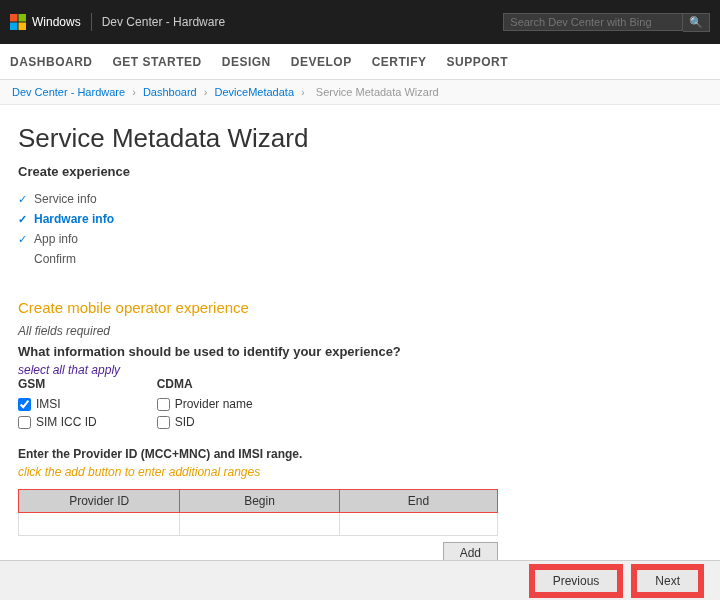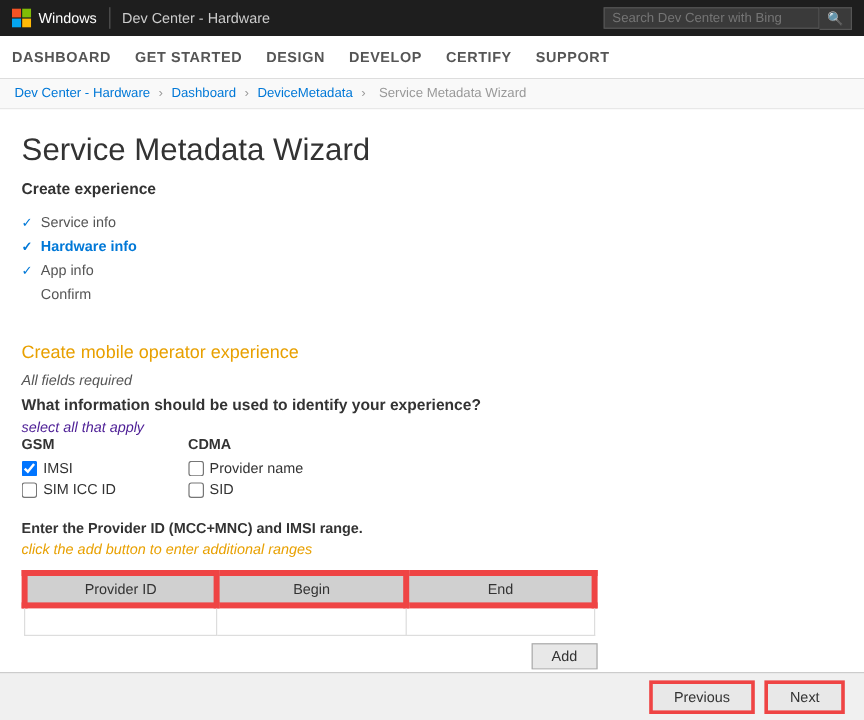--- a/index.html
+++ b/index.html
@@ -4,21 +4,21 @@
   <style>
     * { box-sizing: border-box; margin: 0; padding: 0; }
     body { font-family: 'Segoe UI', Arial, sans-serif; font-size: 13px; color: #333; background: #fff; }
 
     
     .topbar {
       background: #1e1e1e;
       display: flex;
       align-items: center;
       padding: 0 10px;
-      height: 30px;
+      height: 44px;
       color: #fff;
     }
     .topbar-logo {
       display: flex;
       align-items: center;
       gap: 6px;
       font-size: 12px;
       color: #fff;
     }
     .windows-flag {
@@ -214,21 +214,21 @@
 
     
     .provider-table {
       width: 100%;
       max-width: 480px;
       border-collapse: collapse;
       margin-bottom: 6px;
     }
     .provider-table th {
       background: #d0d0d0;
-      border: 5px solid #ef4444;
+      border: 1px solid #ef4444;
       padding: 4px 10px;
       font-size: 12px;
       font-weight: 400;
       text-align: center;
       color: #333;
     }
     .provider-table td {
       border: 1px solid #ddd;
       padding: 4px 10px;
       font-size: 12px;
@@ -269,21 +269,21 @@
       border-top: 1px solid #ccc;
       display: flex;
       align-items: center;
       justify-content: flex-end;
       padding: 0 16px;
       gap: 8px;
     }
     .nav-btn {
       padding: 4px 18px;
       background: #e8e8e8;
-      border: 3px solid #ef4444;
+      border: 6px solid #ef4444;
       font-size: 12px;
       cursor: pointer;
       color: #333;
     }
   </style>
 </head>
 <body>
 
 <div class="topbar">
   <div class="topbar-logo">

